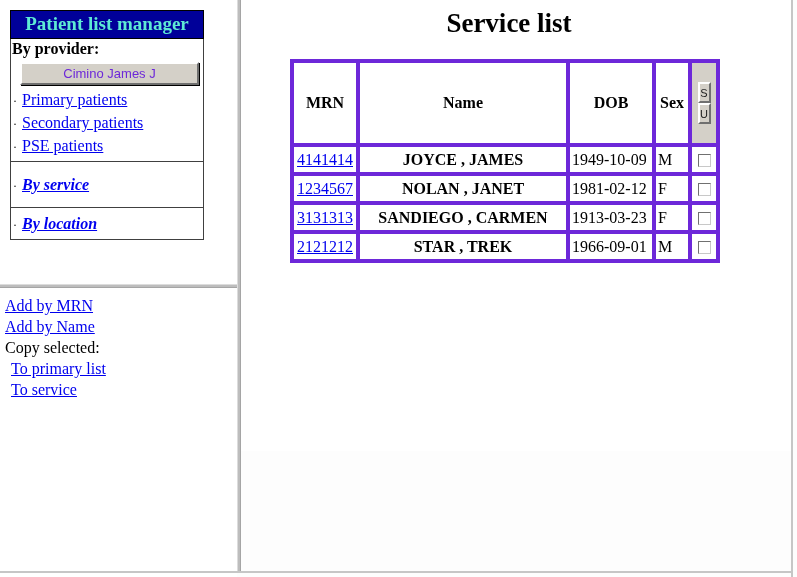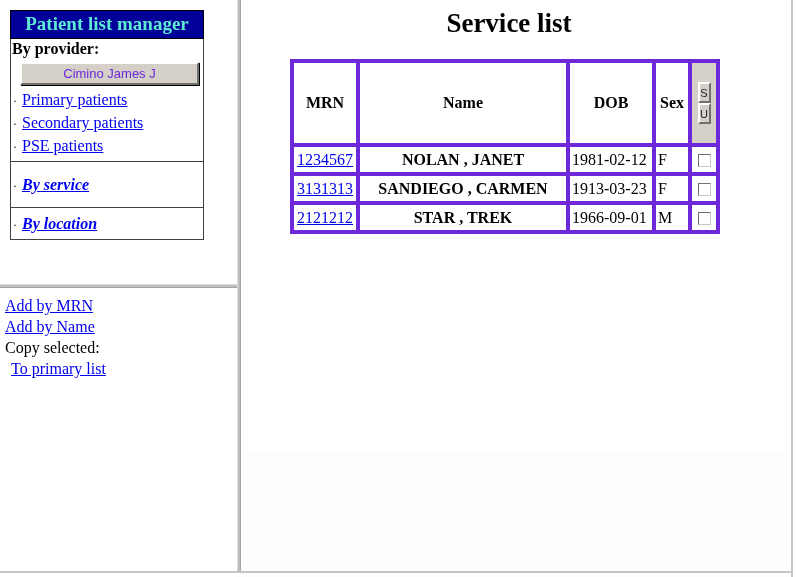--- a/index.html
+++ b/index.html
@@ -126,20 +126,23 @@
 
       </div>
     <div class="action-line">Copy selected:</div>
     <div>
 
         <div class="copy-line">
           <a class="lnk">To primary list</a>
         </div>
 
 
+        <div class="copy-line">
+          <a class="lnk">To service</a>
+        </div>
       </div>
   </div>
 
   <div class="divider-v"></div>
 
   <div class="frame-main">
     <h1 class="svc-title">Service list</h1>
 
     <table class="svc-table">
       <colgroup>
@@ -154,20 +157,31 @@
           <th>MRN</th>
           <th>Name</th>
           <th>DOB</th>
           <th>Sex</th>
           <th class="h-su"><button class="mini-btn">S</button><button class="mini-btn">U</button>
           </th>
         </tr>
       </thead>
       <tbody>
 
+          <tr>
+            <td class="c-mrn">
+              <a class="lnk">4141414</a>
+            </td>
+            <td class="c-name">JOYCE , JAMES</td>
+            <td class="c-dob">1949-10-09</td>
+            <td class="c-sex">M</td>
+            <td class="c-chk">
+              <span class="checkbox"></span>
+            </td>
+          </tr>
 
           <tr>
             <td class="c-mrn">
               <a class="lnk">1234567</a>
             </td>
             <td class="c-name">NOLAN , JANET</td>
             <td class="c-dob">1981-02-12</td>
             <td class="c-sex">F</td>
             <td class="c-chk">
               <span class="checkbox"></span>

